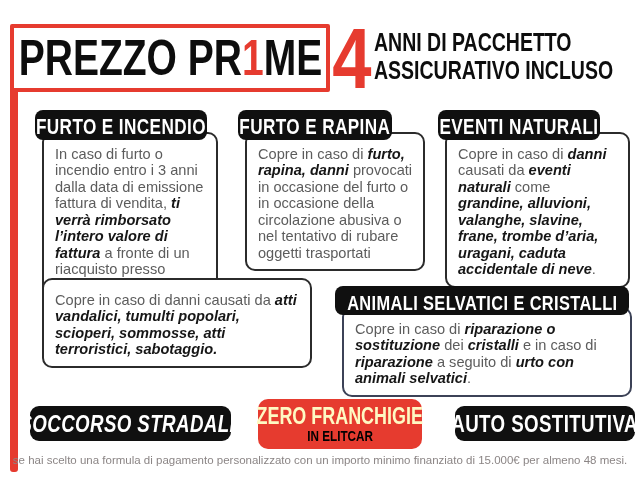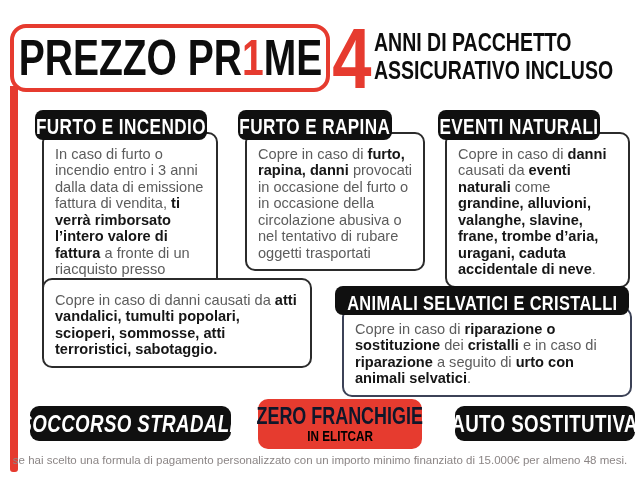--- a/index.html
+++ b/index.html
@@ -14,21 +14,21 @@
   html,body{background:#fff;}
   body{font-family:"Liberation Sans",sans-serif;}
   .page{position:relative;width:640px;height:478px;background:#ffffff;overflow:hidden;}
 
   
   .cond{display:inline-block;white-space:nowrap;transform:scaleX(0.78);transform-origin:center;}
   .cond-left{display:inline-block;white-space:nowrap;transform:scaleX(0.78);transform-origin:left center;}
 
   
   .title-box{position:absolute;left:10px;top:24px;width:320px;height:68px;
-    border:4px solid var(--red);border-radius:16px;background:#fff;
+    border:4px solid var(--red);border-radius:2px;background:#fff;
     display:flex;align-items:center;justify-content:center;z-index:2;}
   .title-text{font-size:50px;font-weight:700;color:#0d0d0d;letter-spacing:0px;line-height:1;}
   .title-text .red1{color:var(--red);}
   .big4{position:absolute;left:322px;top:16px;width:60px;font-size:86px;line-height:84px;
     font-weight:700;color:var(--red);text-align:center;}
   .big4 .cond{transform:scaleX(0.82);}
   .subtitle{position:absolute;left:374px;top:28px;font-size:25px;line-height:28px;
     font-weight:700;color:#0d0d0d;}
   .subtitle span{display:block;}
 
@@ -37,39 +37,39 @@
     border-radius:0 0 3px 3px;}
 
   
   .card{position:absolute;}
   .pill{position:relative;z-index:2;height:30px;background:var(--pill);border-radius:8px;
     display:flex;align-items:flex-end;justify-content:center;}
   .pill .cond{color:#fff;font-weight:700;font-size:22px;letter-spacing:0.5px;}
   .card-body{position:relative;z-index:1;margin-top:-8px;margin-left:7px;background:#fff;
     border:2.5px solid #2b2b2b;border-radius:10px;padding:12px 8px 8px 11px;
     font-size:14.6px;line-height:1.13;color:var(--body);}
-  .card-body .b{font-weight:700;color:var(--ink);}
+  .card-body .b{font-weight:700;color:var(--ink);font-style:italic;}
 
   .card1{left:35px;top:110px;width:190px;}  .card1 .pill{width:172px;}  .card1 .card-body{width:176px;min-height:135px;}
   .card2{left:238px;top:110px;width:190px;} .card2 .pill{width:154px;}  .card2 .card-body{width:180px;min-height:135px;}
   .card3{left:438px;top:110px;width:196px;} .card3 .pill{width:162px;}  .card3 .card-body{width:185px;min-height:140px;}
 
   .card4{left:35px;top:286px;width:284px;}  .card4 .pill{width:198px;height:29px;}  .card4 .card-body{width:270px;min-height:80px;}
   .card5{left:335px;top:286px;width:300px;} .card5 .pill{width:294px;height:29px;} .card5 .card-body{width:290px;min-height:80px;border-color:var(--navy);}
   .card4 .pill .cond,.card5 .pill .cond{font-size:21px;}
 
   
   .badge{position:absolute;top:406px;height:35px;background:var(--pill);border-radius:9px;
     display:flex;align-items:center;justify-content:center;}
   .badge .cond{color:#fff;font-weight:700;font-size:24px;letter-spacing:0.5px;}
   .badge-left{left:30px;width:201px;font-style:italic;}
   .badge-right{left:455px;width:180px;}
   .badge-zero{position:absolute;left:258px;top:399px;width:164px;height:50px;background:var(--red);
     border-radius:10px;display:flex;flex-direction:column;align-items:center;justify-content:center;}
-  .badge-zero .l1{color:#0f172a;font-weight:700;font-size:23px;line-height:24px;}
+  .badge-zero .l1{color:#fef9c3;font-weight:700;font-size:23px;line-height:24px;}
   .badge-zero .l2{color:#000000;font-weight:700;font-size:15px;line-height:16px;}
 
   
   .footer-note{position:absolute;left:0;top:454px;width:100%;text-align:center;
     font-size:11.5px;color:var(--footer);}
 </style>
 </head>
 <body>
 
 <div class="page">

